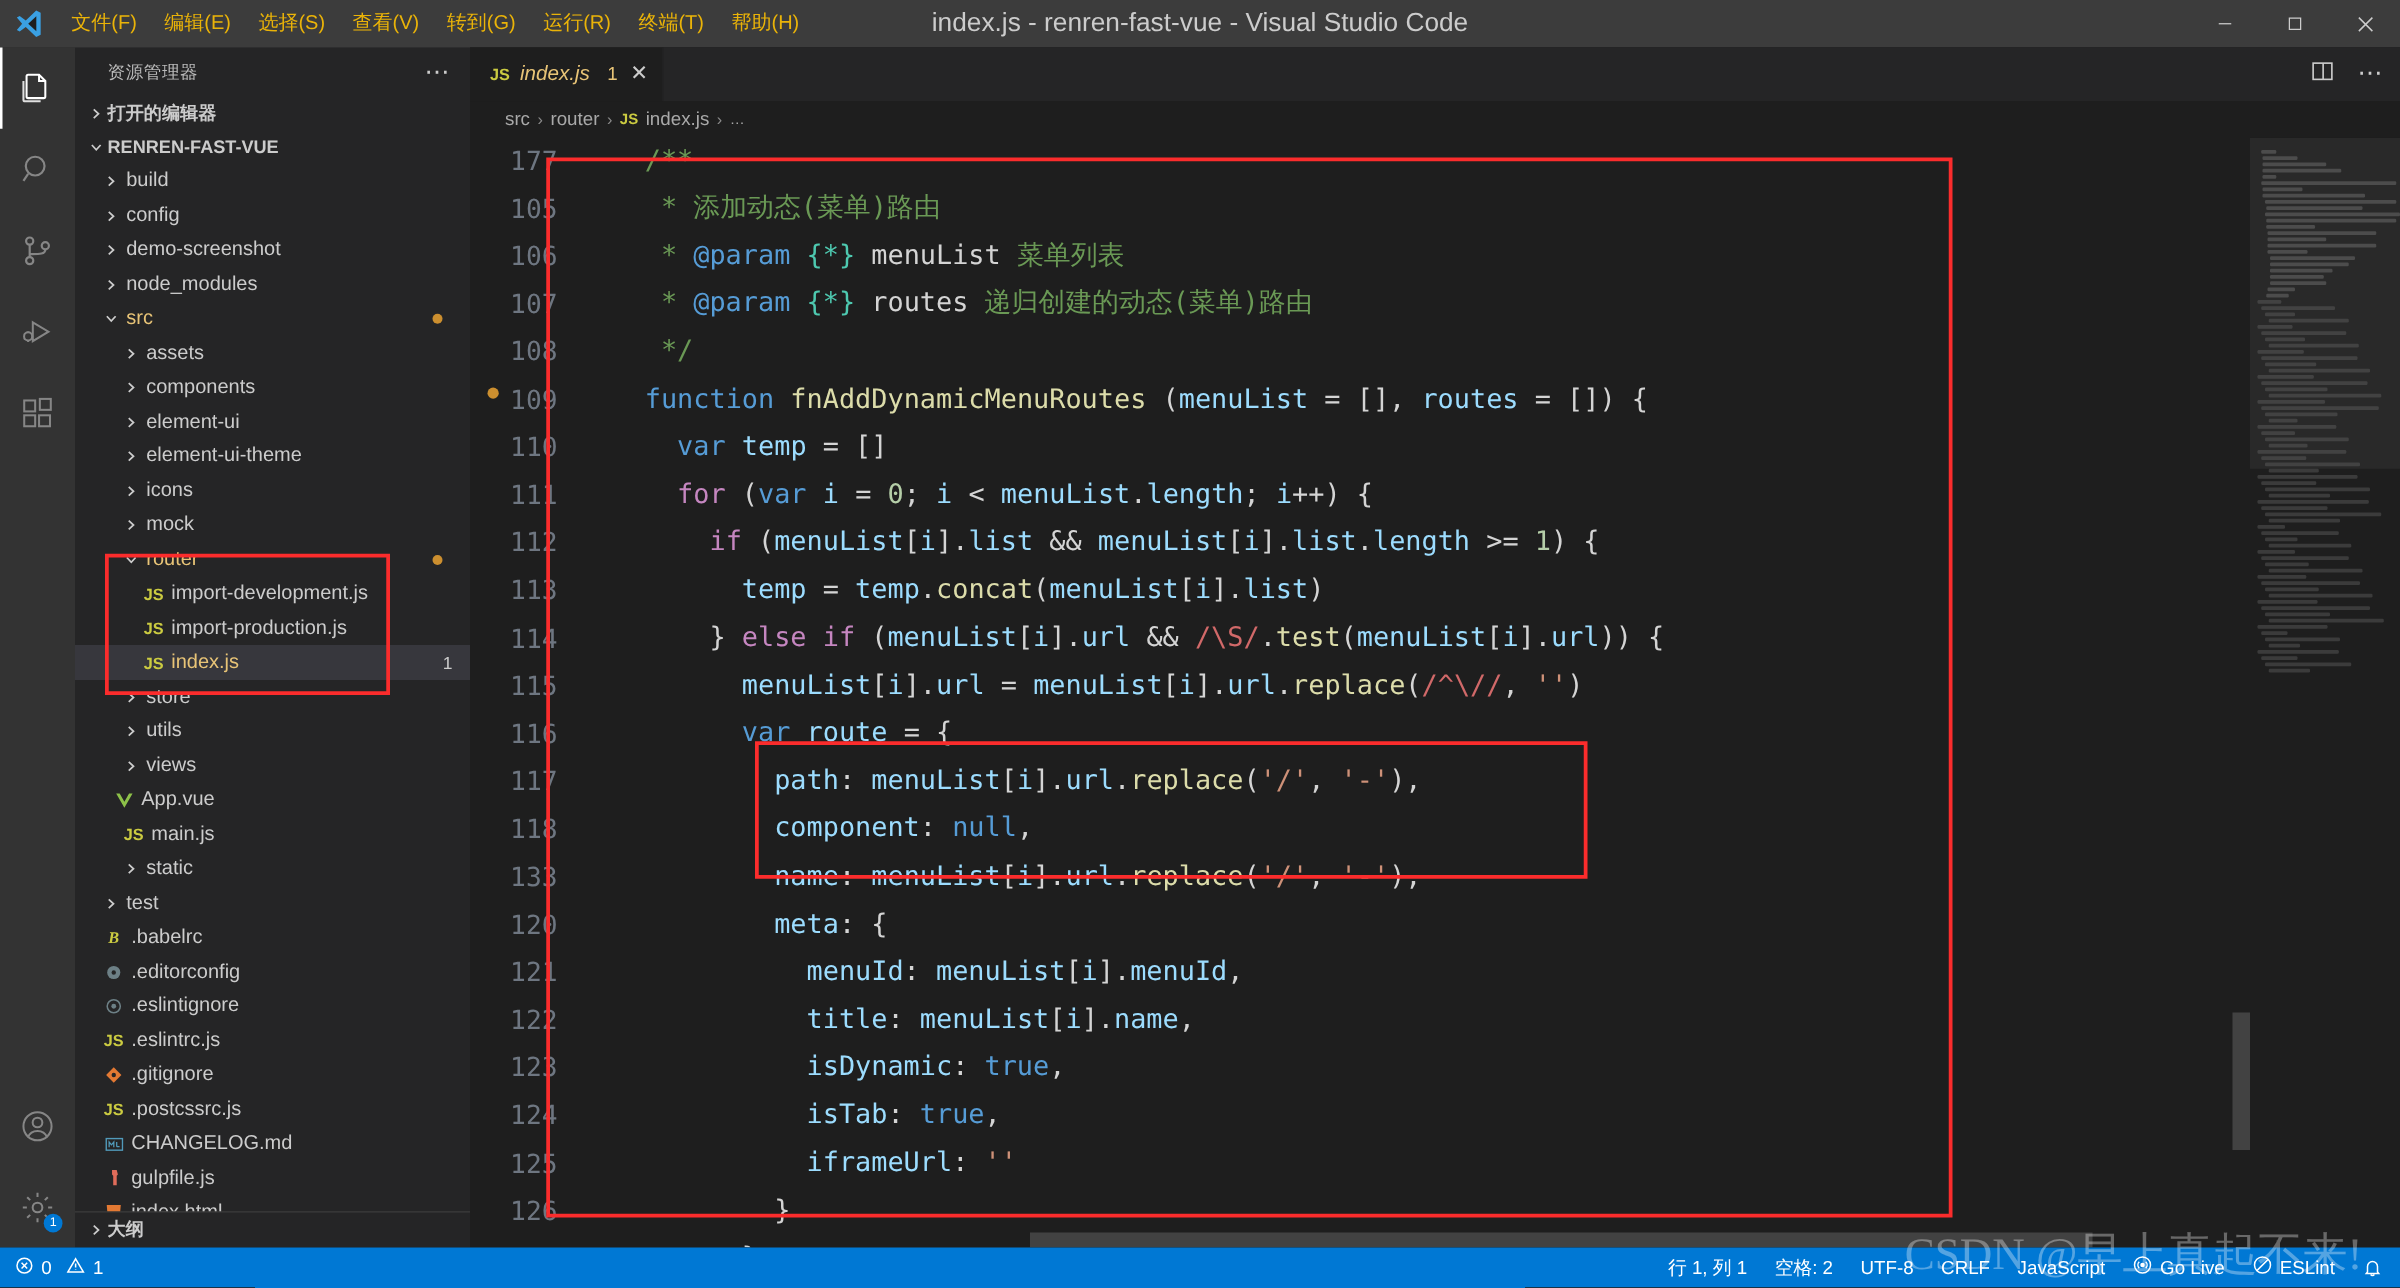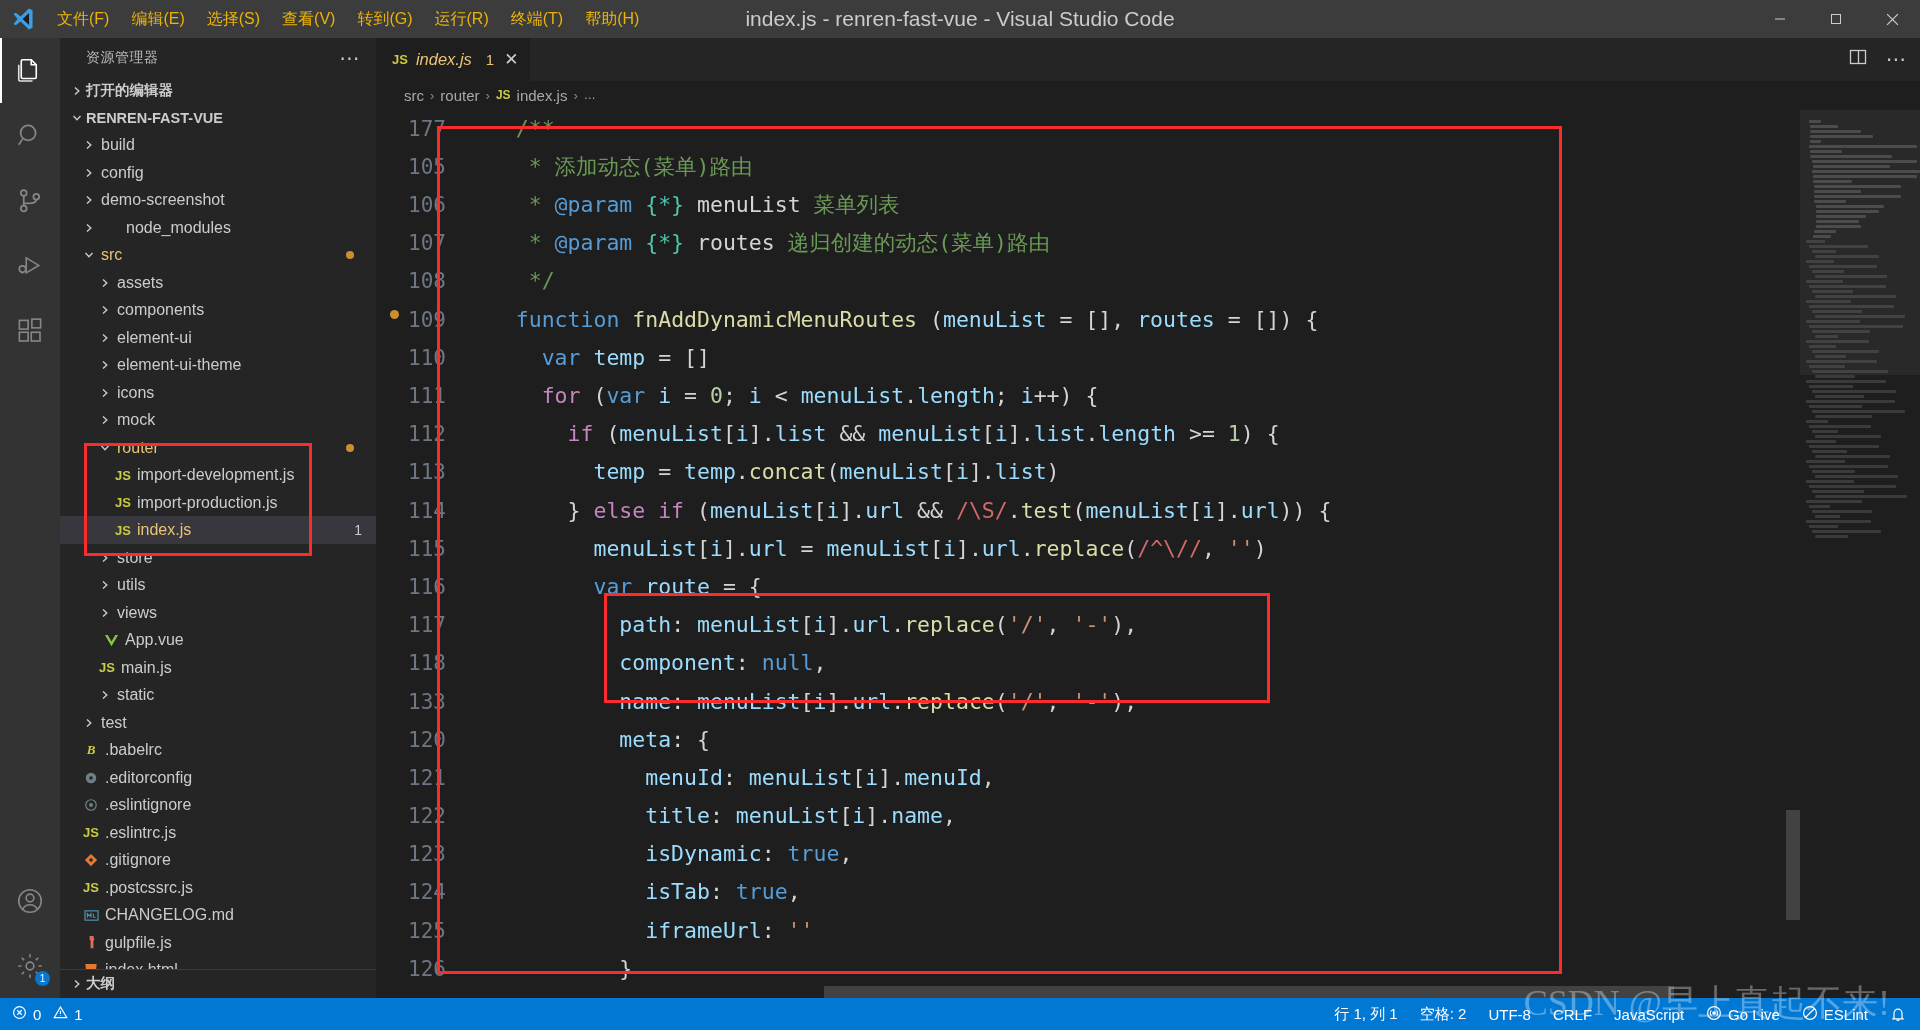--- a/index.html
+++ b/index.html
@@ -311,21 +311,21 @@
             <span class="lbl">config</span>
           </div>
           <div class="row" style="padding-left: 20px;">
             <span class="chev">
               <svg width="12" height="12" viewBox="0 0 12 12" fill="none" stroke="#cccccc" stroke-width="1.4">
                 <path d="M4 2.5 7.8 6 4 9.5"></path>
               </svg>
             </span>
             <span class="lbl">demo-screenshot</span>
           </div>
-          <div class="row" style="padding-left: 20px; gap: 25px;">
+          <div class="row" style="padding-left: 20px;">
             <span class="chev">
               <svg width="12" height="12" viewBox="0 0 12 12" fill="none" stroke="#cccccc" stroke-width="1.4">
                 <path d="M4 2.5 7.8 6 4 9.5"></path>
               </svg>
             </span>
             <span class="lbl">node_modules</span>
           </div>
           <div class="row" style="padding-left: 20px;">
             <span class="chev">
               <svg width="12" height="12" viewBox="0 0 12 12" fill="none" stroke="#cccccc" stroke-width="1.4">
@@ -422,21 +422,21 @@
             <span class="lbl">utils</span>
           </div>
           <div class="row" style="padding-left: 36px;">
             <span class="chev">
               <svg width="12" height="12" viewBox="0 0 12 12" fill="none" stroke="#cccccc" stroke-width="1.4">
                 <path d="M4 2.5 7.8 6 4 9.5"></path>
               </svg>
             </span>
             <span class="lbl">views</span>
           </div>
-          <div class="row" style="padding-left: 40px;">
+          <div class="row" style="padding-left: 28px;">
             <span class="ficon vue-badge">
               <svg width="15" height="15" viewBox="0 0 16 16">
                 <path d="M1 2h3l4 7 4-7h3L8 14 1 2z" fill="#8dc149"></path>
               </svg>
             </span>
             <span class="lbl">App.vue</span>
           </div>
           <div class="row" style="padding-left: 36px;">
             <span class="ficon js-badge">JS</span>
             <span class="lbl">main.js</span>

